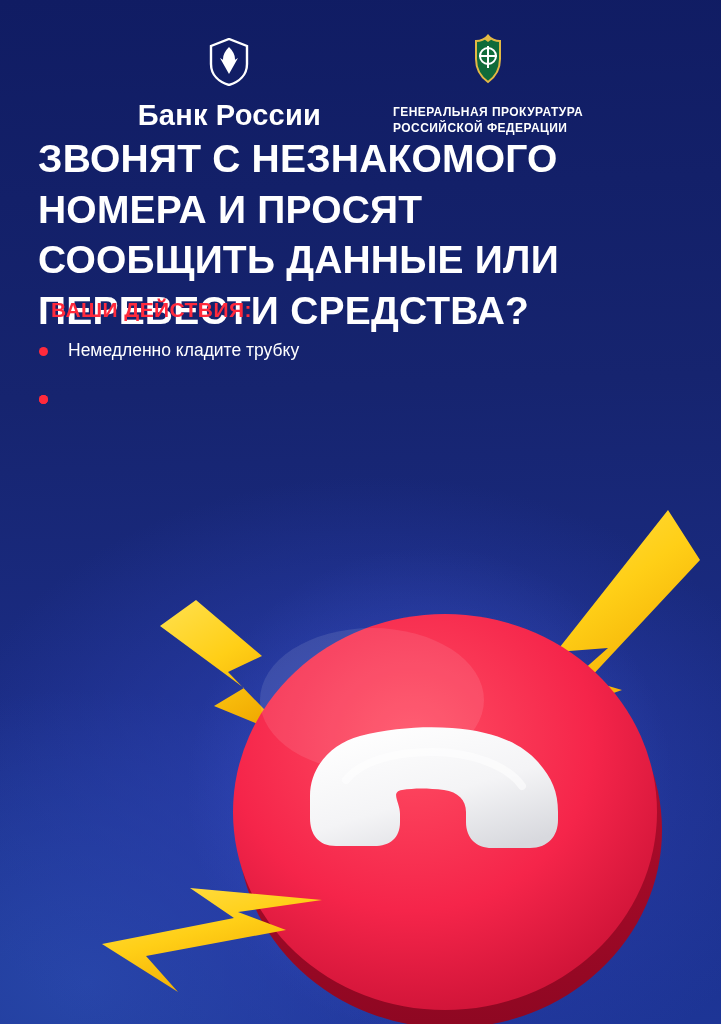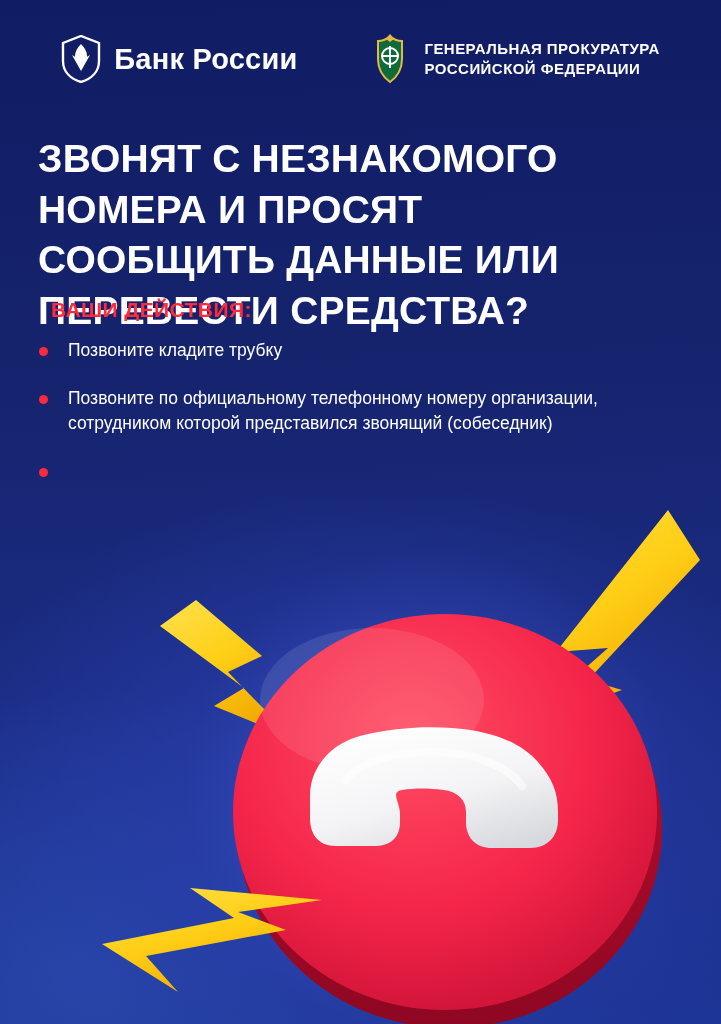--- a/index.html
+++ b/index.html
@@ -36,20 +36,21 @@
     display: flex;
     justify-content: center;
     align-items: center;
     gap: 72px;
   }
 
   .logo-block {
     display: flex;
     align-items: center;
     gap: 13px;
+    flex-direction: column;
   }
 
   .cbr-mark {
     width: 40px;
     height: 48px;
     flex: 0 0 auto;
   }
 
   .cbr-title {
     color: #ffffff;
@@ -60,26 +61,27 @@
   }
 
   .gp-mark {
     width: 42px;
     height: 50px;
     flex: 0 0 auto;
   }
 
   .gp-text {
     color: #ffffff;
-    font-size: 15px;
+    font-size: 12px;
     font-weight: bold;
     line-height: 1.32;
     letter-spacing: 0.45px;
     text-transform: uppercase;
     white-space: nowrap;
+    margin-top: 8px;
   }
 
   
   .headline {
     position: absolute;
     top: 134px;
     left: 38px;
     width: 630px;
     color: #ffffff;
     font-size: 39px;
@@ -259,24 +261,23 @@
 
   </div>
 
   <h1 class="headline">ЗВОНЯТ С НЕЗНАКОМОГО НОМЕРА И ПРОСЯТ СООБЩИТЬ ДАННЫЕ ИЛИ ПЕРЕВЕСТИ СРЕДСТВА?</h1>
 
   <div class="actions-title">ВАШИ ДЕЙСТВИЯ:</div>
 
   <ul class="actions-list">
     <li class="action-item">
       <span class="bullet"></span>
-      <span>Позвоните кладите трубку</span>
+      <span>Немедленно кладите трубку</span>
     </li>
     <li class="action-item">
       <span class="bullet"></span>
-      <span>Позвоните по официальному телефонному номеру организации, сотрудником которой представился звонящий (собеседник)</span>
     </li>
     <li class="action-item">
       <span class="bullet"></span>
     </li>
   </ul>
 
 </div>
 
 </body></html>

